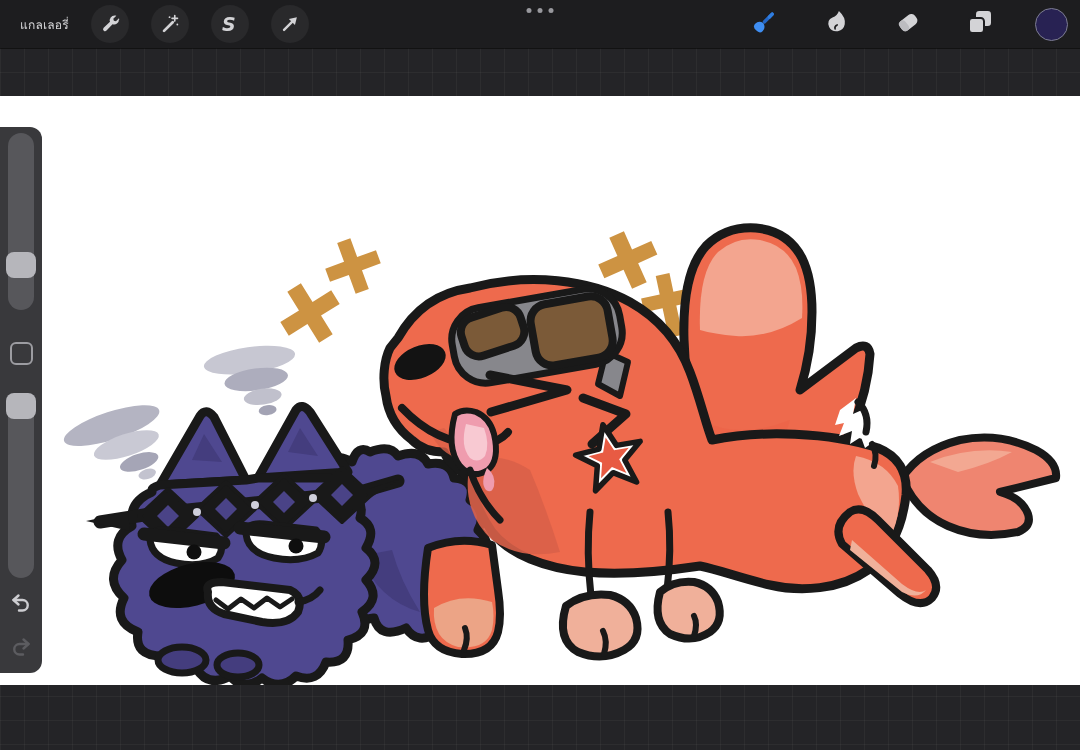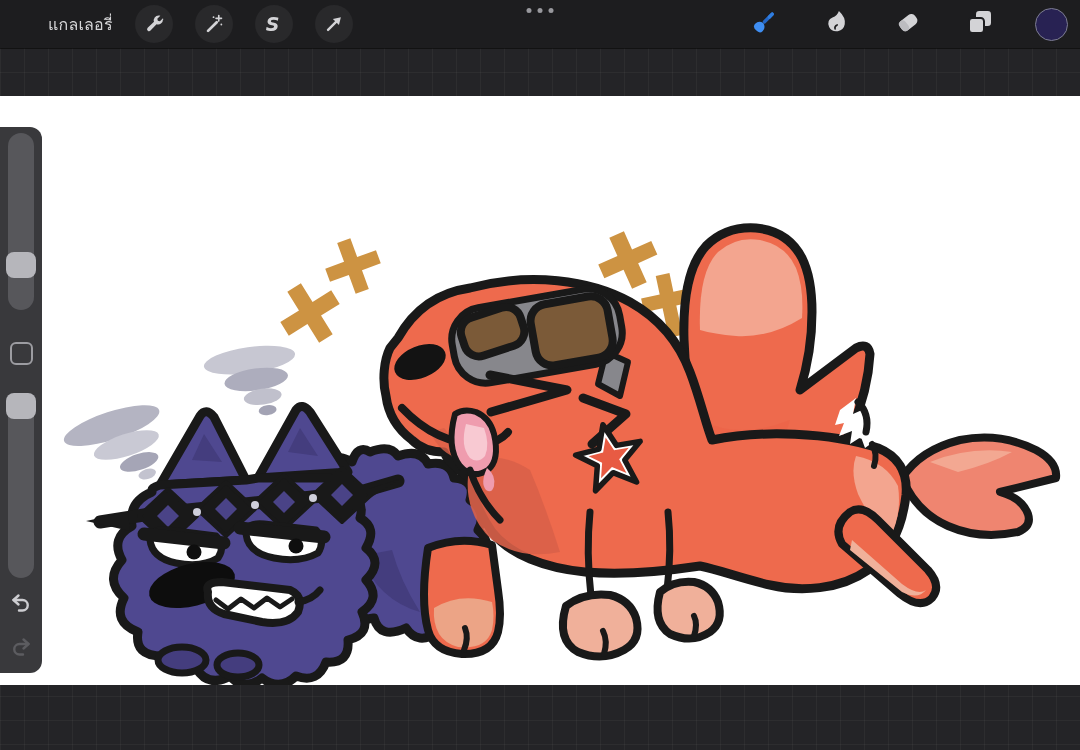--- a/index.html
+++ b/index.html
@@ -9,21 +9,21 @@
     font-family:"Liberation Sans","DejaVu Sans",sans-serif;
     -webkit-font-smoothing:antialiased;
   }
   
   .toolbar{
     position:absolute;left:0;top:0;width:1080px;height:48px;
     background:#1d1d1f;display:flex;align-items:center;
     box-shadow:0 1px 0 rgba(0,0,0,.6);z-index:30;
   }
   .tb-left{display:flex;align-items:center;gap:22px;padding-left:20px;}
-  .gallery-label{color:#d6d6d8;font-size:16px;letter-spacing:.2px;cursor:default;margin-left:28px;}
+  .gallery-label{color:#d6d6d8;font-size:12px;letter-spacing:.2px;cursor:default;}
   .tool-circle{
     width:38px;height:38px;border-radius:50%;background:#29292b;
     display:flex;align-items:center;justify-content:center;flex:0 0 auto;
   }
   .tool-circle svg{display:block;}
   .s-glyph{color:#d3d3d6;font-size:19px;font-weight:bold;font-style:italic;font-family:"DejaVu Sans","Liberation Sans",sans-serif;transform:translateX(-1px);}
   .tb-center{
     position:absolute;left:50%;top:4px;transform:translateX(-50%);
     display:flex;gap:6px;padding:4px 6px;cursor:pointer;
   }

